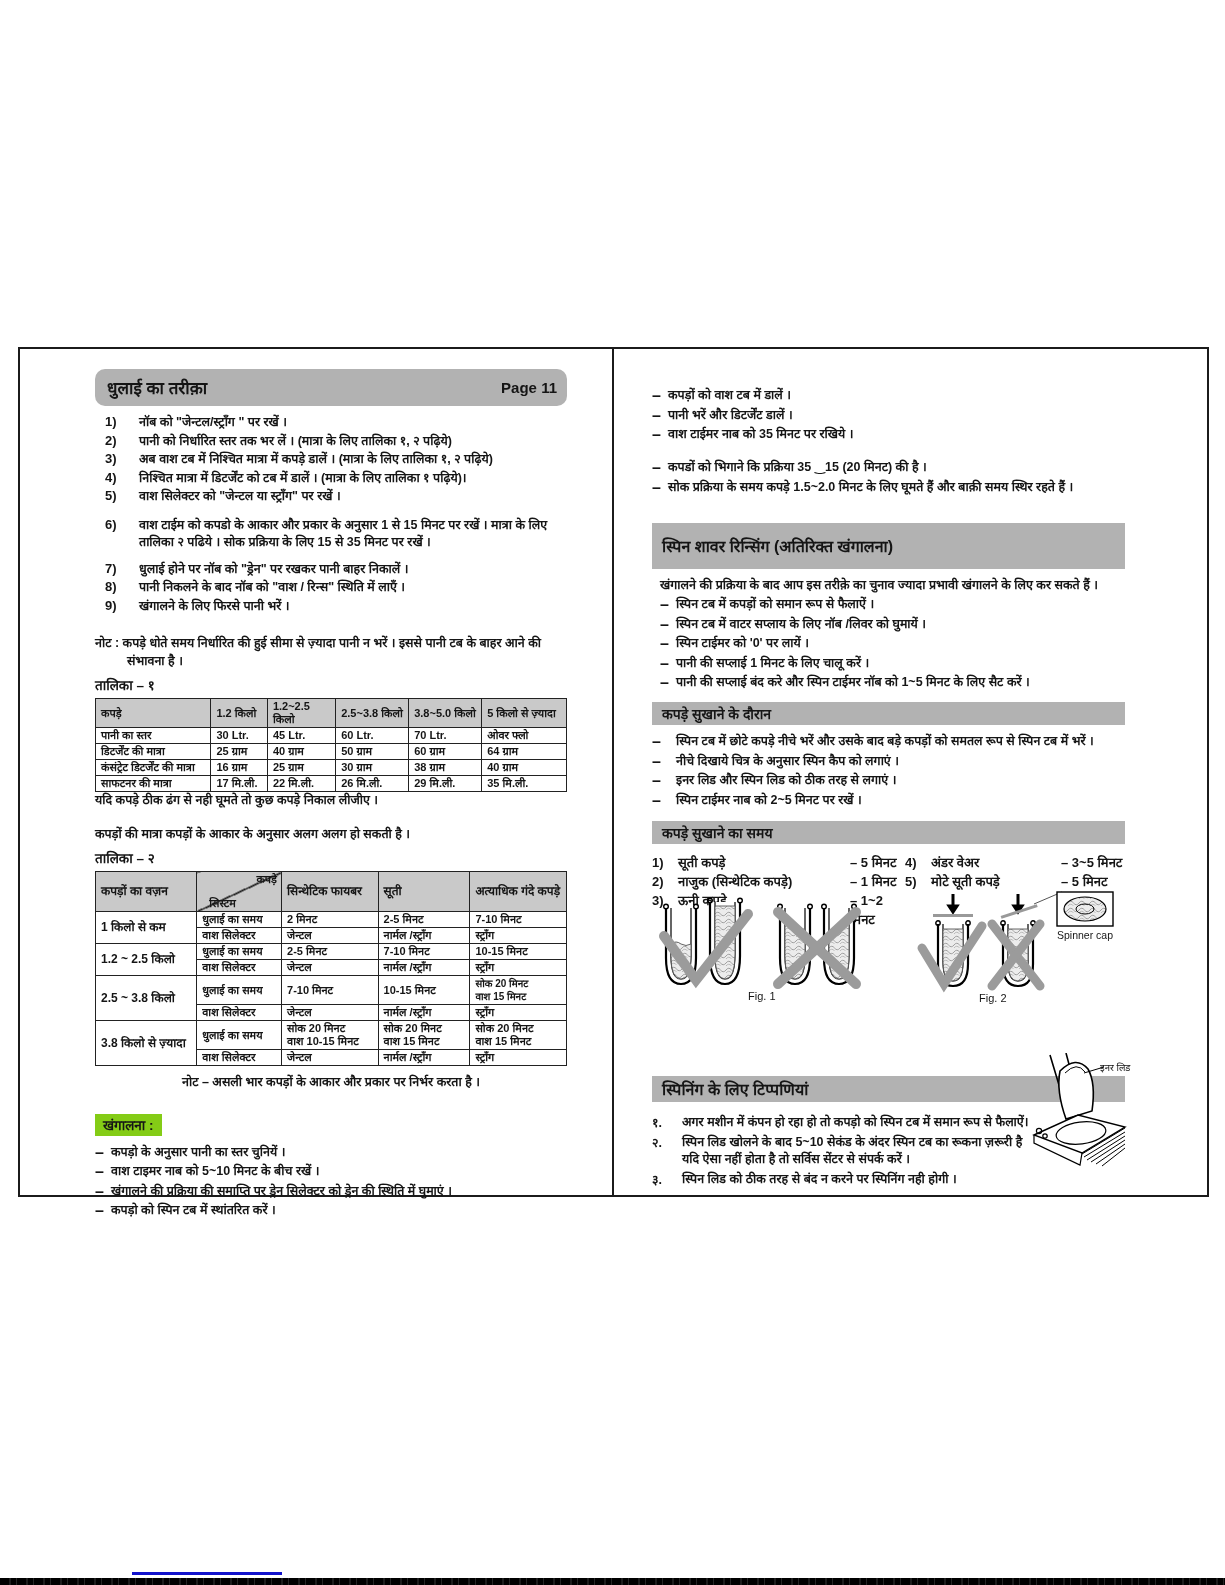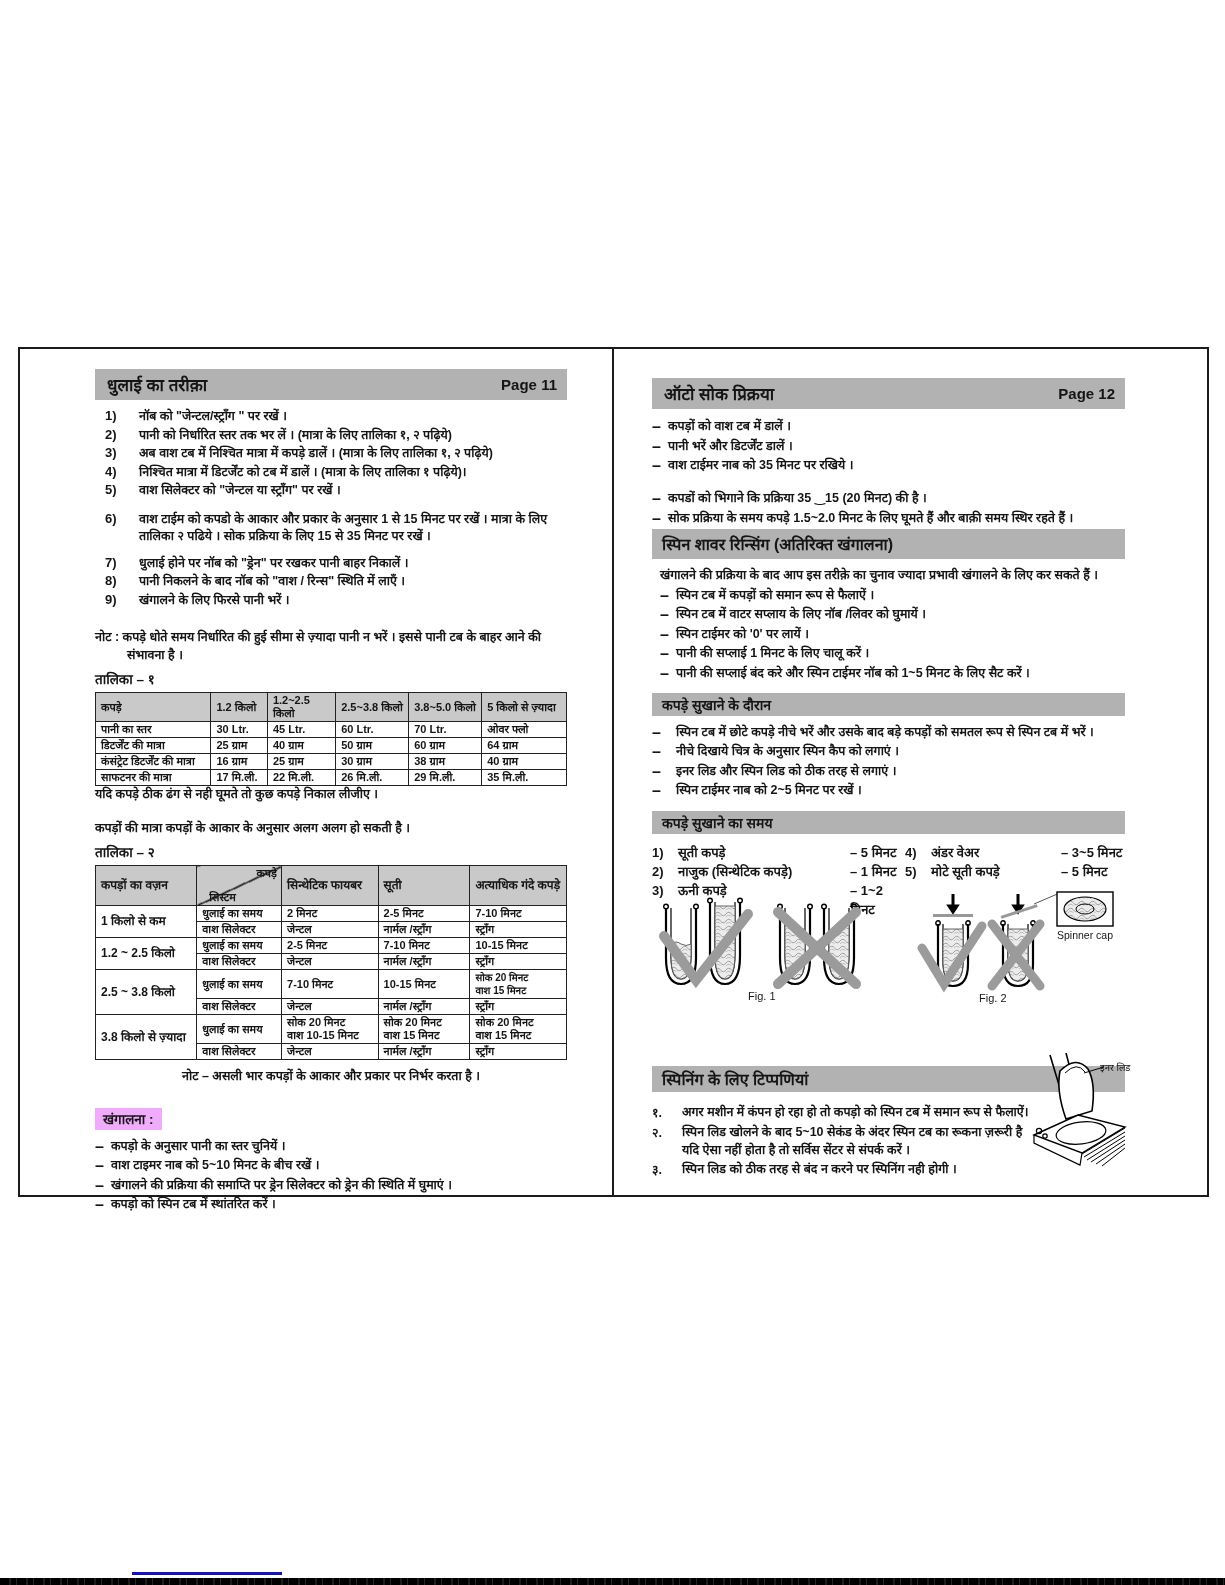--- a/index.html
+++ b/index.html
@@ -24,41 +24,41 @@
   .dashrow{display:flex;margin-bottom:1.5px;}
   .dashrow .dash{width:16px;flex:none;}
   
   table{border-collapse:collapse;width:100%;table-layout:fixed;}
   td,th{border:1.4px solid #222;font-size:11px;font-weight:600;text-align:left;padding:1px 5px;vertical-align:middle;white-space:pre-line;line-height:13px;}
   th{background:#c9c9c9;font-weight:600;}
   .t2corner{position:relative;padding:0;height:30px;
     background:#c9c9c9 linear-gradient(to bottom right,transparent 48.8%,#222 48.8%,#222 51.2%,transparent 51.2%);}
   .t2corner .tr{position:absolute;top:1px;right:4px;font-size:11px;}
   .t2corner .bl{position:absolute;bottom:1px;left:12px;font-size:11px;}
-  .hl{background:#f0abfc;display:inline-block;padding:2px 8px;font-size:13.5px;font-weight:bold;}
+  .hl{background:#84cc16;display:inline-block;padding:2px 8px;font-size:13.5px;font-weight:bold;}
   .tlabel{font-size:13.5px;font-weight:bold;}
   
   .timerow{display:grid;grid-template-columns:26px 172px auto;font-size:13px;line-height:19px;}
   .timerow2{display:grid;grid-template-columns:26px 130px auto;font-size:13px;line-height:19px;}
   .noterow{display:grid;grid-template-columns:30px auto;font-size:12.5px;line-height:18px;margin-bottom:2px;}
   .figlabel{font-size:11px;font-weight:500;}
   .small{font-size:10.5px;font-weight:500;}
   .blue-line{position:absolute;left:132px;top:1572px;width:150px;height:3px;background:#1212cc;}
   .bottom-strip{position:absolute;left:0;bottom:0;width:1225px;height:7px;
     background:repeating-linear-gradient(90deg,#000 0 9px,#1d1d1d 9px 11px,#000 11px 16px,#262626 16px 17px);}
   svg{display:block;}
 </style>
 </head>
 <body>
 
 <div class="doc-frame"></div>
 <div class="divider"></div>
 
 <div class="abs" style="left:95px;top:369px;width:472px;">
-  <div class="bar" style="height:31px;">
+  <div class="bar" style="height:37px;border-radius:10px;">
     <span class="t">धुलाई का तरीक़ा</span>
     <span class="p">Page 11</span>
   </div>
 
   <div class="steps" style="margin:8px 0 0 10px;">
     <div class="row">
         <span class="num">1)</span>
         <span class="txt">नॉब को "जेन्टल/स्ट्राँग " पर  रखें ।</span>
       </div>
     <div class="row">
@@ -256,24 +256,20 @@
         <span class="txt">खंगालने की प्रक्रिया की समाप्ति पर ड्रेन सिलेक्टर को ड्रेन की स्थिति में घुमाएं ।</span>
       </div>
     <div class="dashrow">
         <span class="dash">–</span>
         <span class="txt">कपड़ो को स्पिन टब में स्थांतरित करें ।</span>
       </div>
   </div>
 </div>
 
 <div class="abs" style="left:652px;top:378px;width:473px;">
-  <div class="bar" style="height:31px;">
-    <span class="t">ऑटो सोक प्रिक्रया</span>
-    <span class="p">Page 12</span>
-  </div>
 
   <div style="margin-top:9px;">
     <div class="dashrow">
         <span class="dash">–</span>
         <span class="txt">कपड़ों को वाश टब में डालें ।</span>
       </div>
     <div class="dashrow">
         <span class="dash">–</span>
         <span class="txt">पानी भरें और डिटर्जेंट डालें ।</span>
       </div>
@@ -284,21 +280,21 @@
     <div class="dashrow" style="margin-top:15px;">
         <span class="dash">–</span>
         <span class="txt">कपडों को भिगाने कि प्रक्रिया 35 ‿15 (20 मिनट) की है ।</span>
       </div>
     <div class="dashrow">
         <span class="dash">–</span>
         <span class="txt">सोक प्रक्रिया के समय कपड़े 1.5~2.0 मिनट के लिए घूमते हैं और बाक़ी समय स्थिर रहते हैं ।</span>
       </div>
   </div>
 
-  <div class="secbar" style="height:30px;margin-top:1px;font-size:16px;">
+  <div class="secbar" style="height:46px;margin-top:26px;font-size:16px;">
     <span>स्पिन शावर रिन्सिंग (अतिरिक्त खंगालना)</span>
   </div>
   <div class="txt" style="margin:8px 0 0 8px;">खंगालने की प्रक्रिया के बाद आप इस तरीक़े का चुनाव ज्यादा प्रभावी खंगालने के लिए कर सकते हैं ।</div>
   <div style="margin:2px 0 0 8px;">
     <div class="dashrow">
         <span class="dash">–</span>
         <span class="txt">स्पिन टब में कपड़ों को समान रूप से फैलाऐं ।</span>
       </div>
     <div class="dashrow">
         <span class="dash">–</span>

